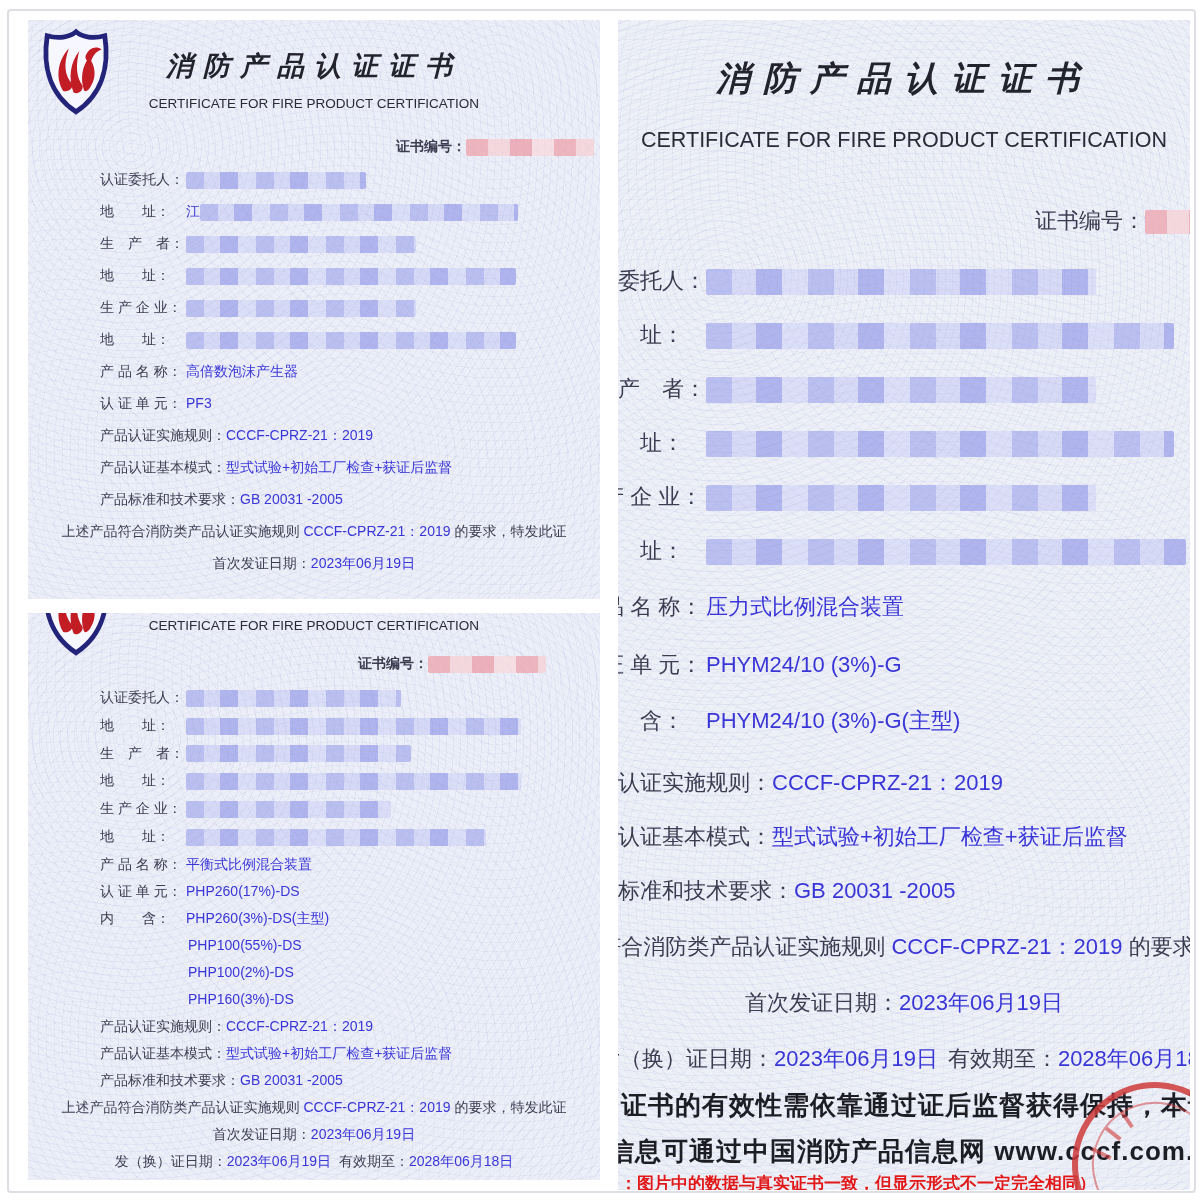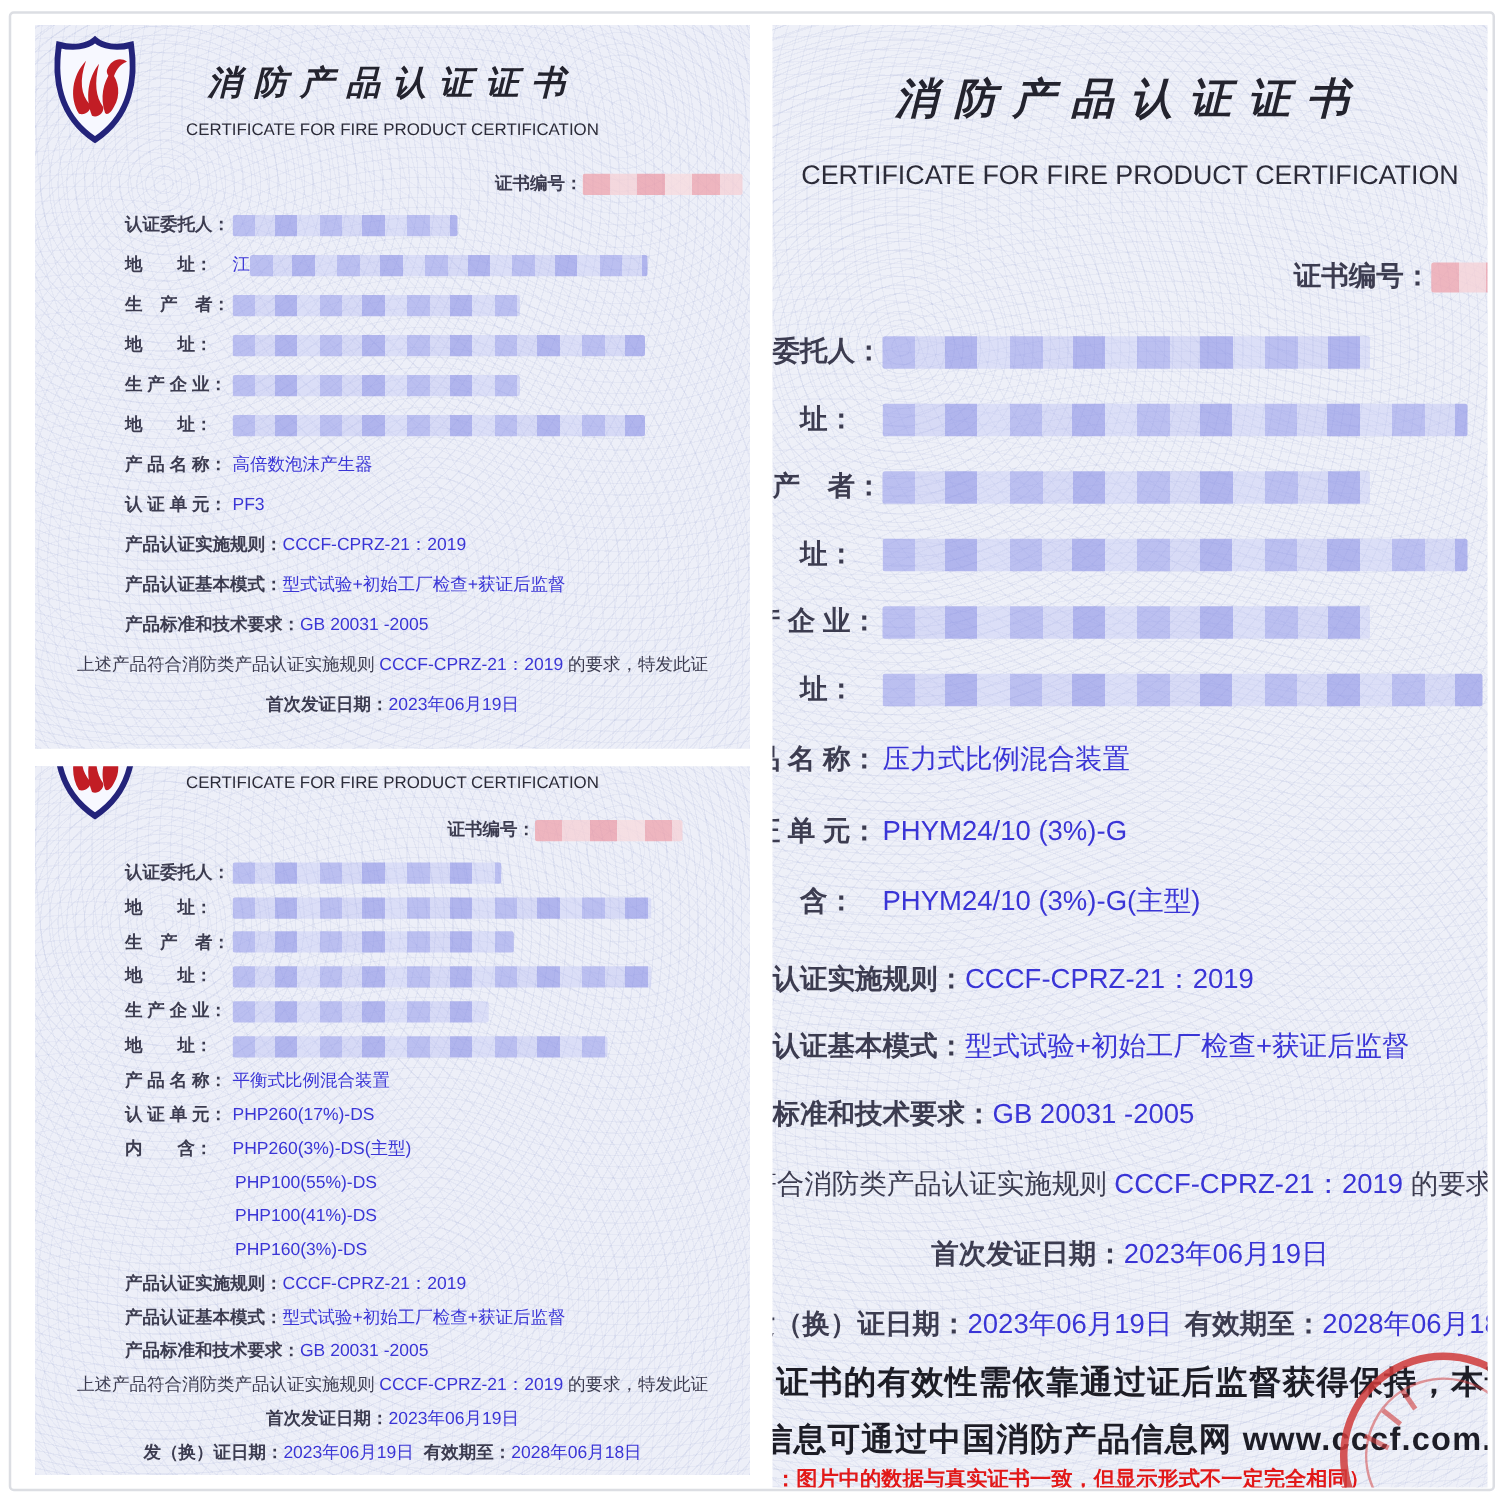--- a/index.html
+++ b/index.html
@@ -31,21 +31,21 @@
   .blob,.pink{display:inline-block;vertical-align:middle;border-radius:2px;}
   .blob{height:17px;
     background:repeating-linear-gradient(90deg,
       rgba(146,152,234,.55) 0 18px, rgba(178,183,242,.38) 18px 34px,
       rgba(136,142,230,.60) 34px 52px, rgba(192,197,246,.40) 52px 70px);}
   .pink{height:17px;
     background:repeating-linear-gradient(90deg,
       rgba(238,162,172,.75) 0 22px, rgba(246,208,213,.75) 22px 44px,
       rgba(236,150,162,.70) 44px 66px, rgba(248,218,221,.75) 66px 88px);}
   .v{color:#3a35d6;}
-  .lbl{display:inline-block;white-space:pre;font-weight:700;color:#3c3c50;}
+  .lbl{display:inline-block;white-space:pre;font-weight:400;color:#3c3c50;}
 
   
   .lblA{width:86px;}
   .rowsA,.rowsB{position:absolute;left:0;right:0;padding-left:72px;font-size:14px;}
   .rowsA{top:150px;} .rowsB{top:75px;}
   .rowsA>div{line-height:19px;margin-bottom:13px;white-space:nowrap;}
   .rowsB>div{line-height:18px;margin-bottom:9px;white-space:nowrap;}
   .centerRow{text-align:center;margin-left:-72px;}
   .indentB{padding-left:88px;}
   .certnoRow{position:absolute;white-space:nowrap;font-size:14px;}
@@ -117,21 +117,21 @@
     <div><span class="lbl lblA">认证委托人：</span><span class="blob" style="width:215px;"></span></div>
     <div><span class="lbl lblA">地　　址：</span><span class="blob" style="width:335px;"></span></div>
     <div><span class="lbl lblA">生　产　者：</span><span class="blob" style="width:225px;"></span></div>
     <div><span class="lbl lblA">地　　址：</span><span class="blob" style="width:335px;"></span></div>
     <div><span class="lbl lblA">生 产 企 业：</span><span class="blob" style="width:205px;"></span></div>
     <div><span class="lbl lblA">地　　址：</span><span class="blob" style="width:300px;"></span></div>
     <div><span class="lbl lblA">产 品 名 称：</span><span class="v">平衡式比例混合装置</span></div>
     <div><span class="lbl lblA">认 证 单 元：</span><span class="v">PHP260(17%)-DS</span></div>
     <div><span class="lbl lblA">内　　含：</span><span class="v">PHP260(3%)-DS(主型)</span></div>
     <div class="indentB"><span class="v">PHP100(55%)-DS</span></div>
-    <div class="indentB"><span class="v">PHP100(41%)-DS</span></div>
+    <div class="indentB"><span class="v">PHP100(2%)-DS</span></div>
     <div class="indentB"><span class="v">PHP160(3%)-DS</span></div>
     <div><span class="lbl">产品认证实施规则：</span><span class="v">CCCF-CPRZ-21：2019</span></div>
     <div><span class="lbl">产品认证基本模式：</span><span class="v">型式试验+初始工厂检查+获证后监督</span></div>
     <div><span class="lbl">产品标准和技术要求：</span><span class="v">GB 20031 -2005</span></div>
     <div class="centerRow"><span>上述产品符合消防类产品认证实施规则 </span><span class="v">CCCF-CPRZ-21：2019</span><span> 的要求，特发此证</span></div>
     <div class="centerRow"><span class="lbl">首次发证日期：</span><span class="v">2023年06月19日</span></div>
     <div class="centerRow"><span class="lbl">发（换）证日期：</span><span class="v">2023年06月19日</span><span class="lbl" style="padding-left:8px;">有效期至：</span><span class="v">2028年06月18日</span></div>
   </div>
 </div>
 

